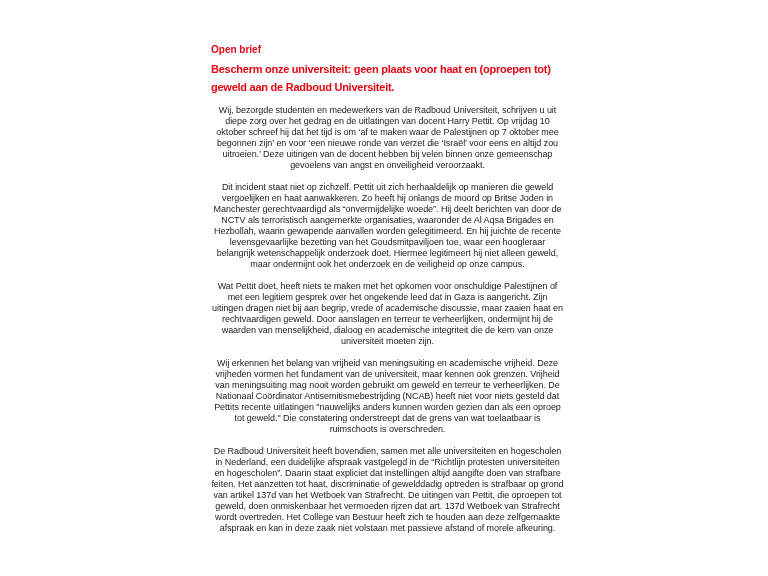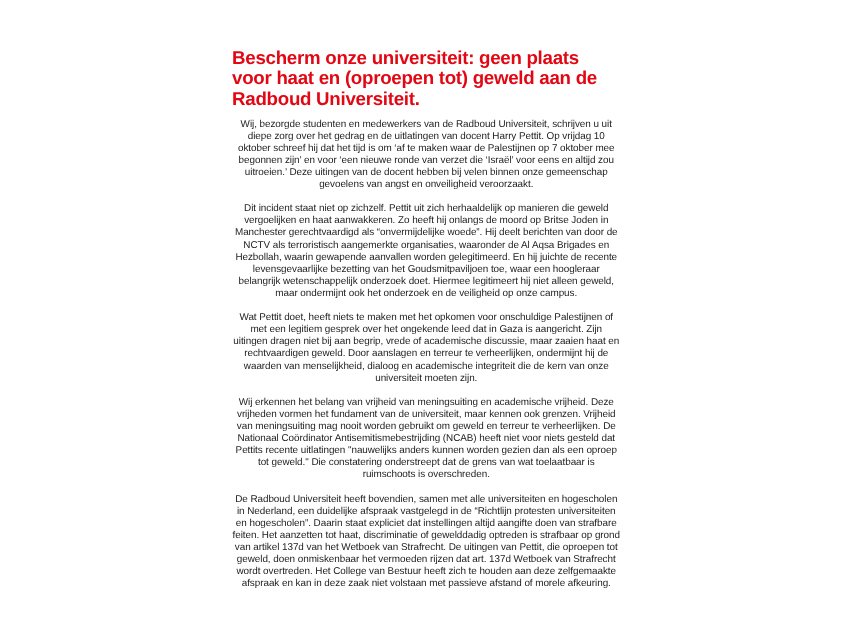--- a/index.html
+++ b/index.html
@@ -26,39 +26,40 @@
   .kicker {
     color: var(--accent-red);
     font-weight: 700;
     font-size: 10px;
     line-height: 12px;
     margin: 0 0 4px 0;
   }
   .title {
     color: var(--accent-red);
     font-weight: 700;
-    font-size: 17px;
+    font-size: 11px;
     line-height: 18.4px;
     letter-spacing: -0.25px;
     margin: 0 0 8px 0;
   }
   .para {
     color: var(--text-color);
     font-size: 9px;
     line-height: 11px;
     letter-spacing: -0.05px;
     margin: 0 0 11px 0;
     text-align: center;
   }
 </style>
 </head>
 <body>
 
 <main>
   <article class="letter">
+    <div class="kicker">Open brief</div>
     <h1 class="title">Bescherm onze universiteit: geen plaats voor haat en (oproepen tot) geweld aan de Radboud Universiteit.</h1>
     <p class="para">Wij, bezorgde studenten en medewerkers van de Radboud Universiteit, schrijven u uit diepe zorg over het gedrag en de uitlatingen van docent Harry Pettit. Op vrijdag 10 oktober schreef hij dat het tijd is om ‘af te maken waar de Palestijnen op 7 oktober mee begonnen zijn’ en voor ‘een nieuwe ronde van verzet die ‘Israël’ voor eens en altijd zou uitroeien.’ Deze uitingen van de docent hebben bij velen binnen onze gemeenschap gevoelens van angst en onveiligheid veroorzaakt.</p>
     <p class="para">Dit incident staat niet op zichzelf. Pettit uit zich herhaaldelijk op manieren die geweld vergoelijken en haat aanwakkeren. Zo heeft hij onlangs de moord op Britse Joden in Manchester gerechtvaardigd als “onvermijdelijke woede”. Hij deelt berichten van door de NCTV als terroristisch aangemerkte organisaties, waaronder de Al Aqsa Brigades en Hezbollah, waarin gewapende aanvallen worden gelegitimeerd. En hij juichte de recente levensgevaarlijke bezetting van het Goudsmitpaviljoen toe, waar een hoogleraar belangrijk wetenschappelijk onderzoek doet. Hiermee legitimeert hij niet alleen geweld, maar ondermijnt ook het onderzoek en de veiligheid op onze campus.</p>
     <p class="para">Wat Pettit doet, heeft niets te maken met het opkomen voor onschuldige Palestijnen of met een legitiem gesprek over het ongekende leed dat in Gaza is aangericht. Zijn uitingen dragen niet bij aan begrip, vrede of academische discussie, maar zaaien haat en rechtvaardigen geweld. Door aanslagen en terreur te verheerlijken, ondermijnt hij de waarden van menselijkheid, dialoog en academische integriteit die de kern van onze universiteit moeten zijn.</p>
     <p class="para">Wij erkennen het belang van vrijheid van meningsuiting en academische vrijheid. Deze vrijheden vormen het fundament van de universiteit, maar kennen ook grenzen. Vrijheid van meningsuiting mag nooit worden gebruikt om geweld en terreur te verheerlijken. De Nationaal Coördinator Antisemitismebestrijding (NCAB) heeft niet voor niets gesteld dat Pettits recente uitlatingen "nauwelijks anders kunnen worden gezien dan als een oproep tot geweld." Die constatering onderstreept dat de grens van wat toelaatbaar is ruimschoots is overschreden.</p>
     <p class="para">De Radboud Universiteit heeft bovendien, samen met alle universiteiten en hogescholen in Nederland, een duidelijke afspraak vastgelegd in de “Richtlijn protesten universiteiten en hogescholen”. Daarin staat expliciet dat instellingen altijd aangifte doen van strafbare feiten. Het aanzetten tot haat, discriminatie of gewelddadig optreden is strafbaar op grond van artikel 137d van het Wetboek van Strafrecht. De uitingen van Pettit, die oproepen tot geweld, doen onmiskenbaar het vermoeden rijzen dat art. 137d Wetboek van Strafrecht wordt overtreden. Het College van Bestuur heeft zich te houden aan deze zelfgemaakte afspraak en kan in deze zaak niet volstaan met passieve afstand of morele afkeuring.</p>
   </article>
 </main>
 
 </body></html>

